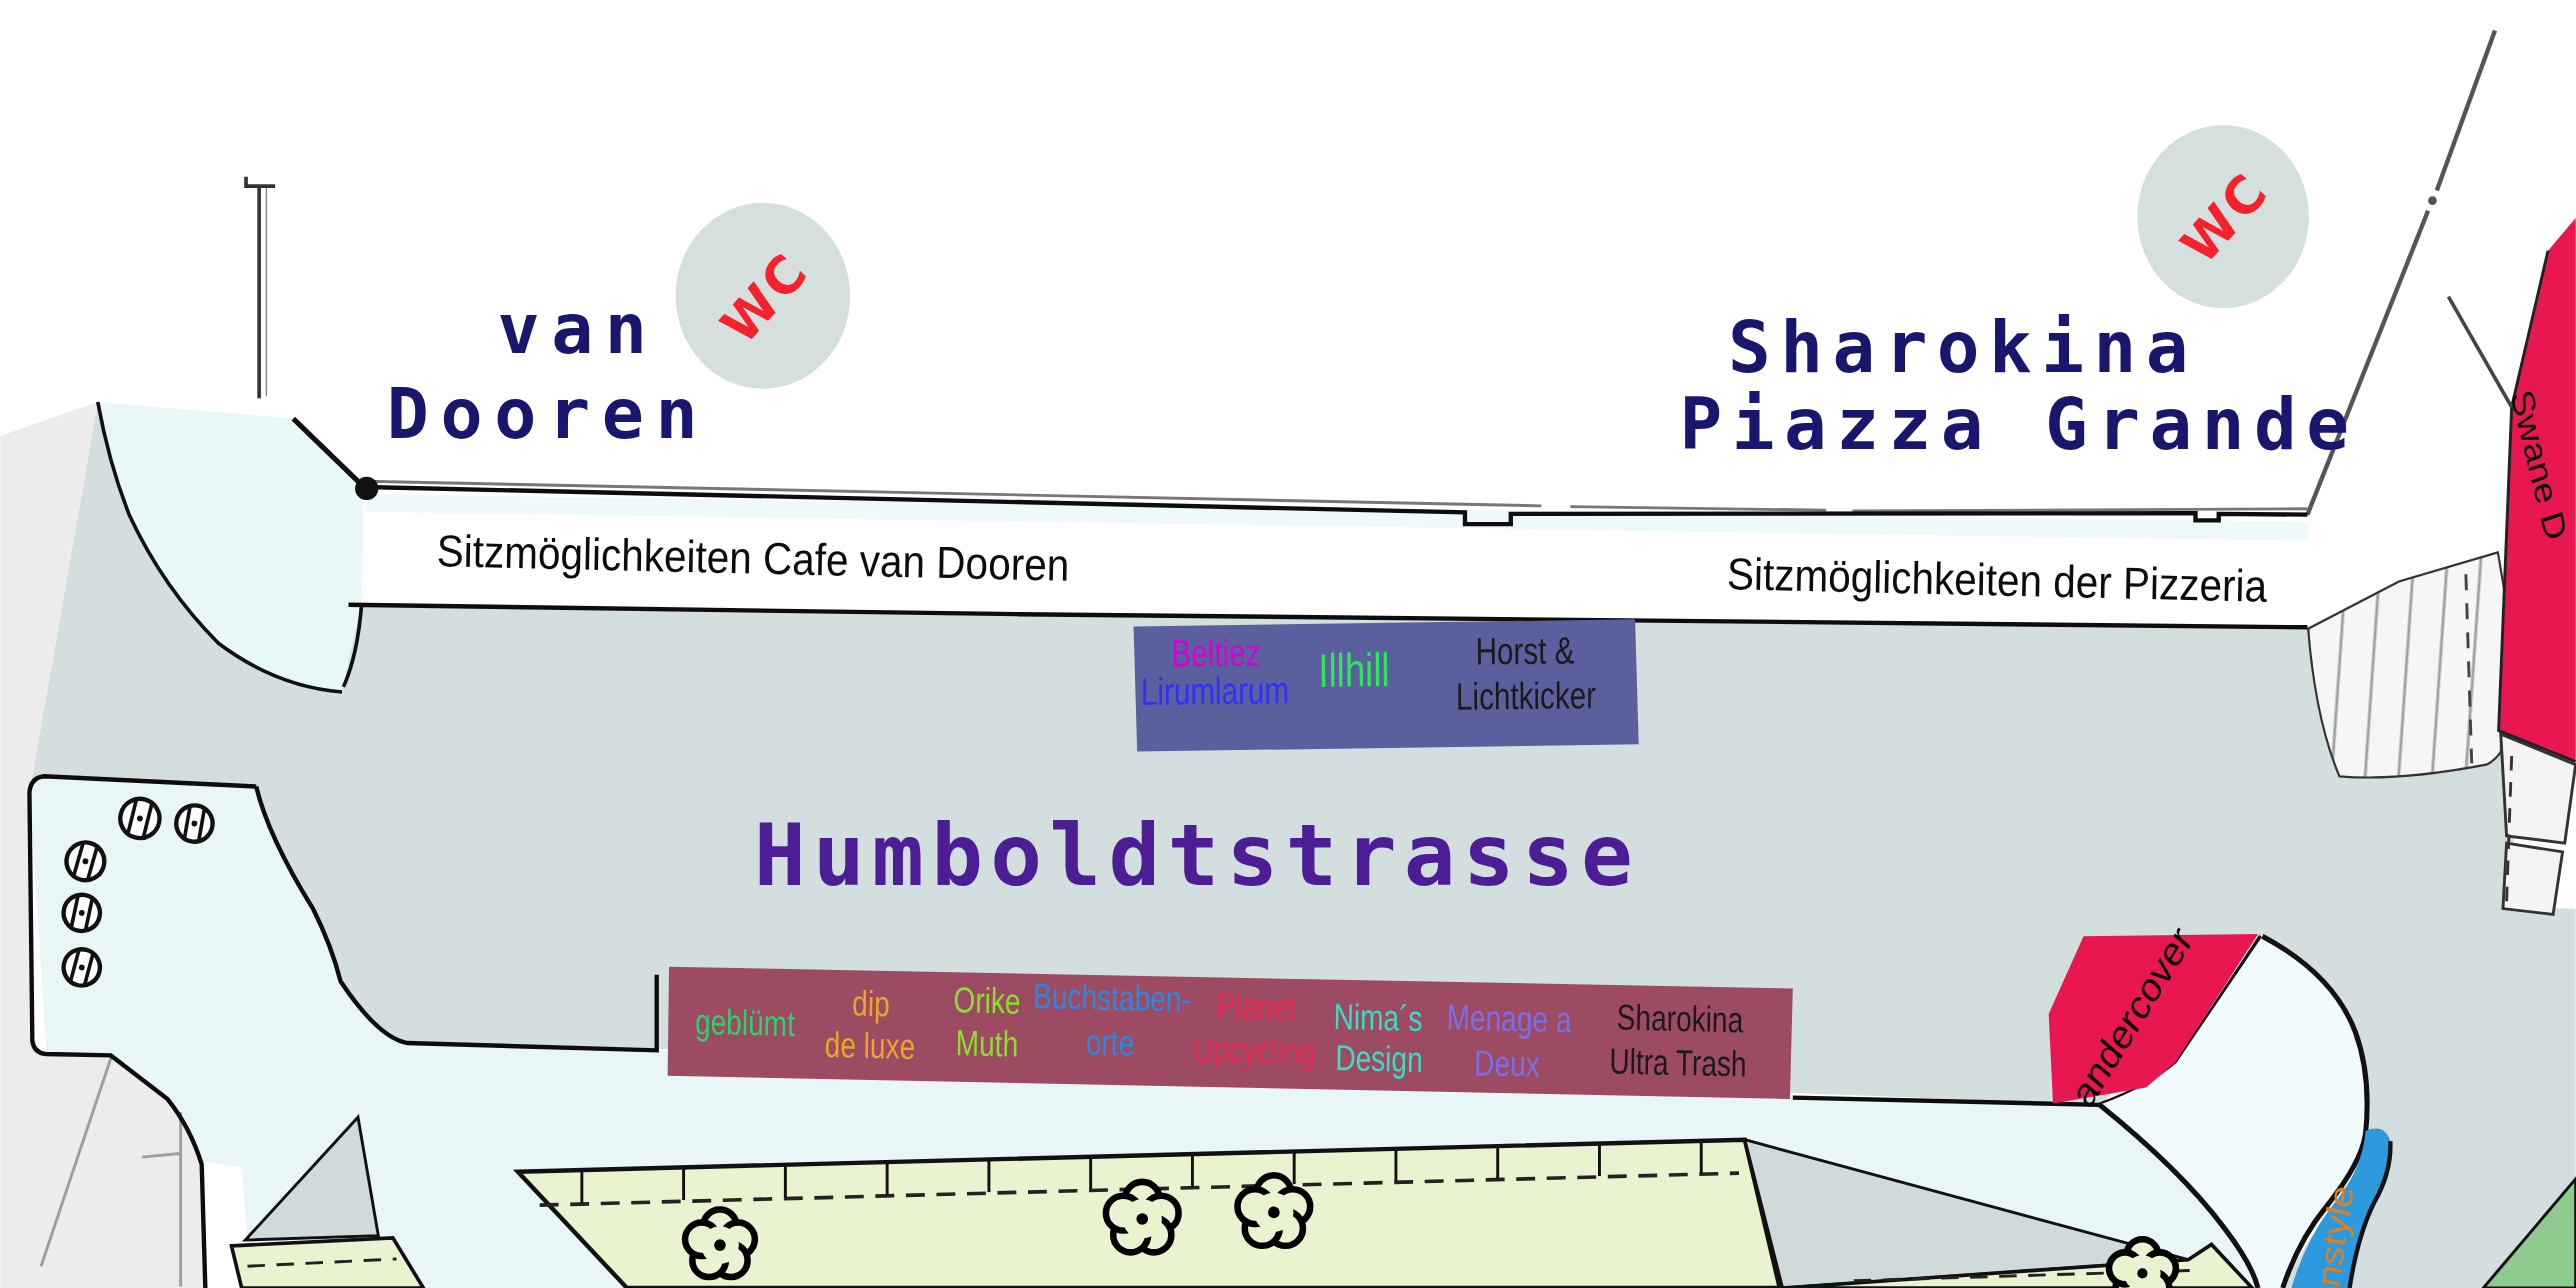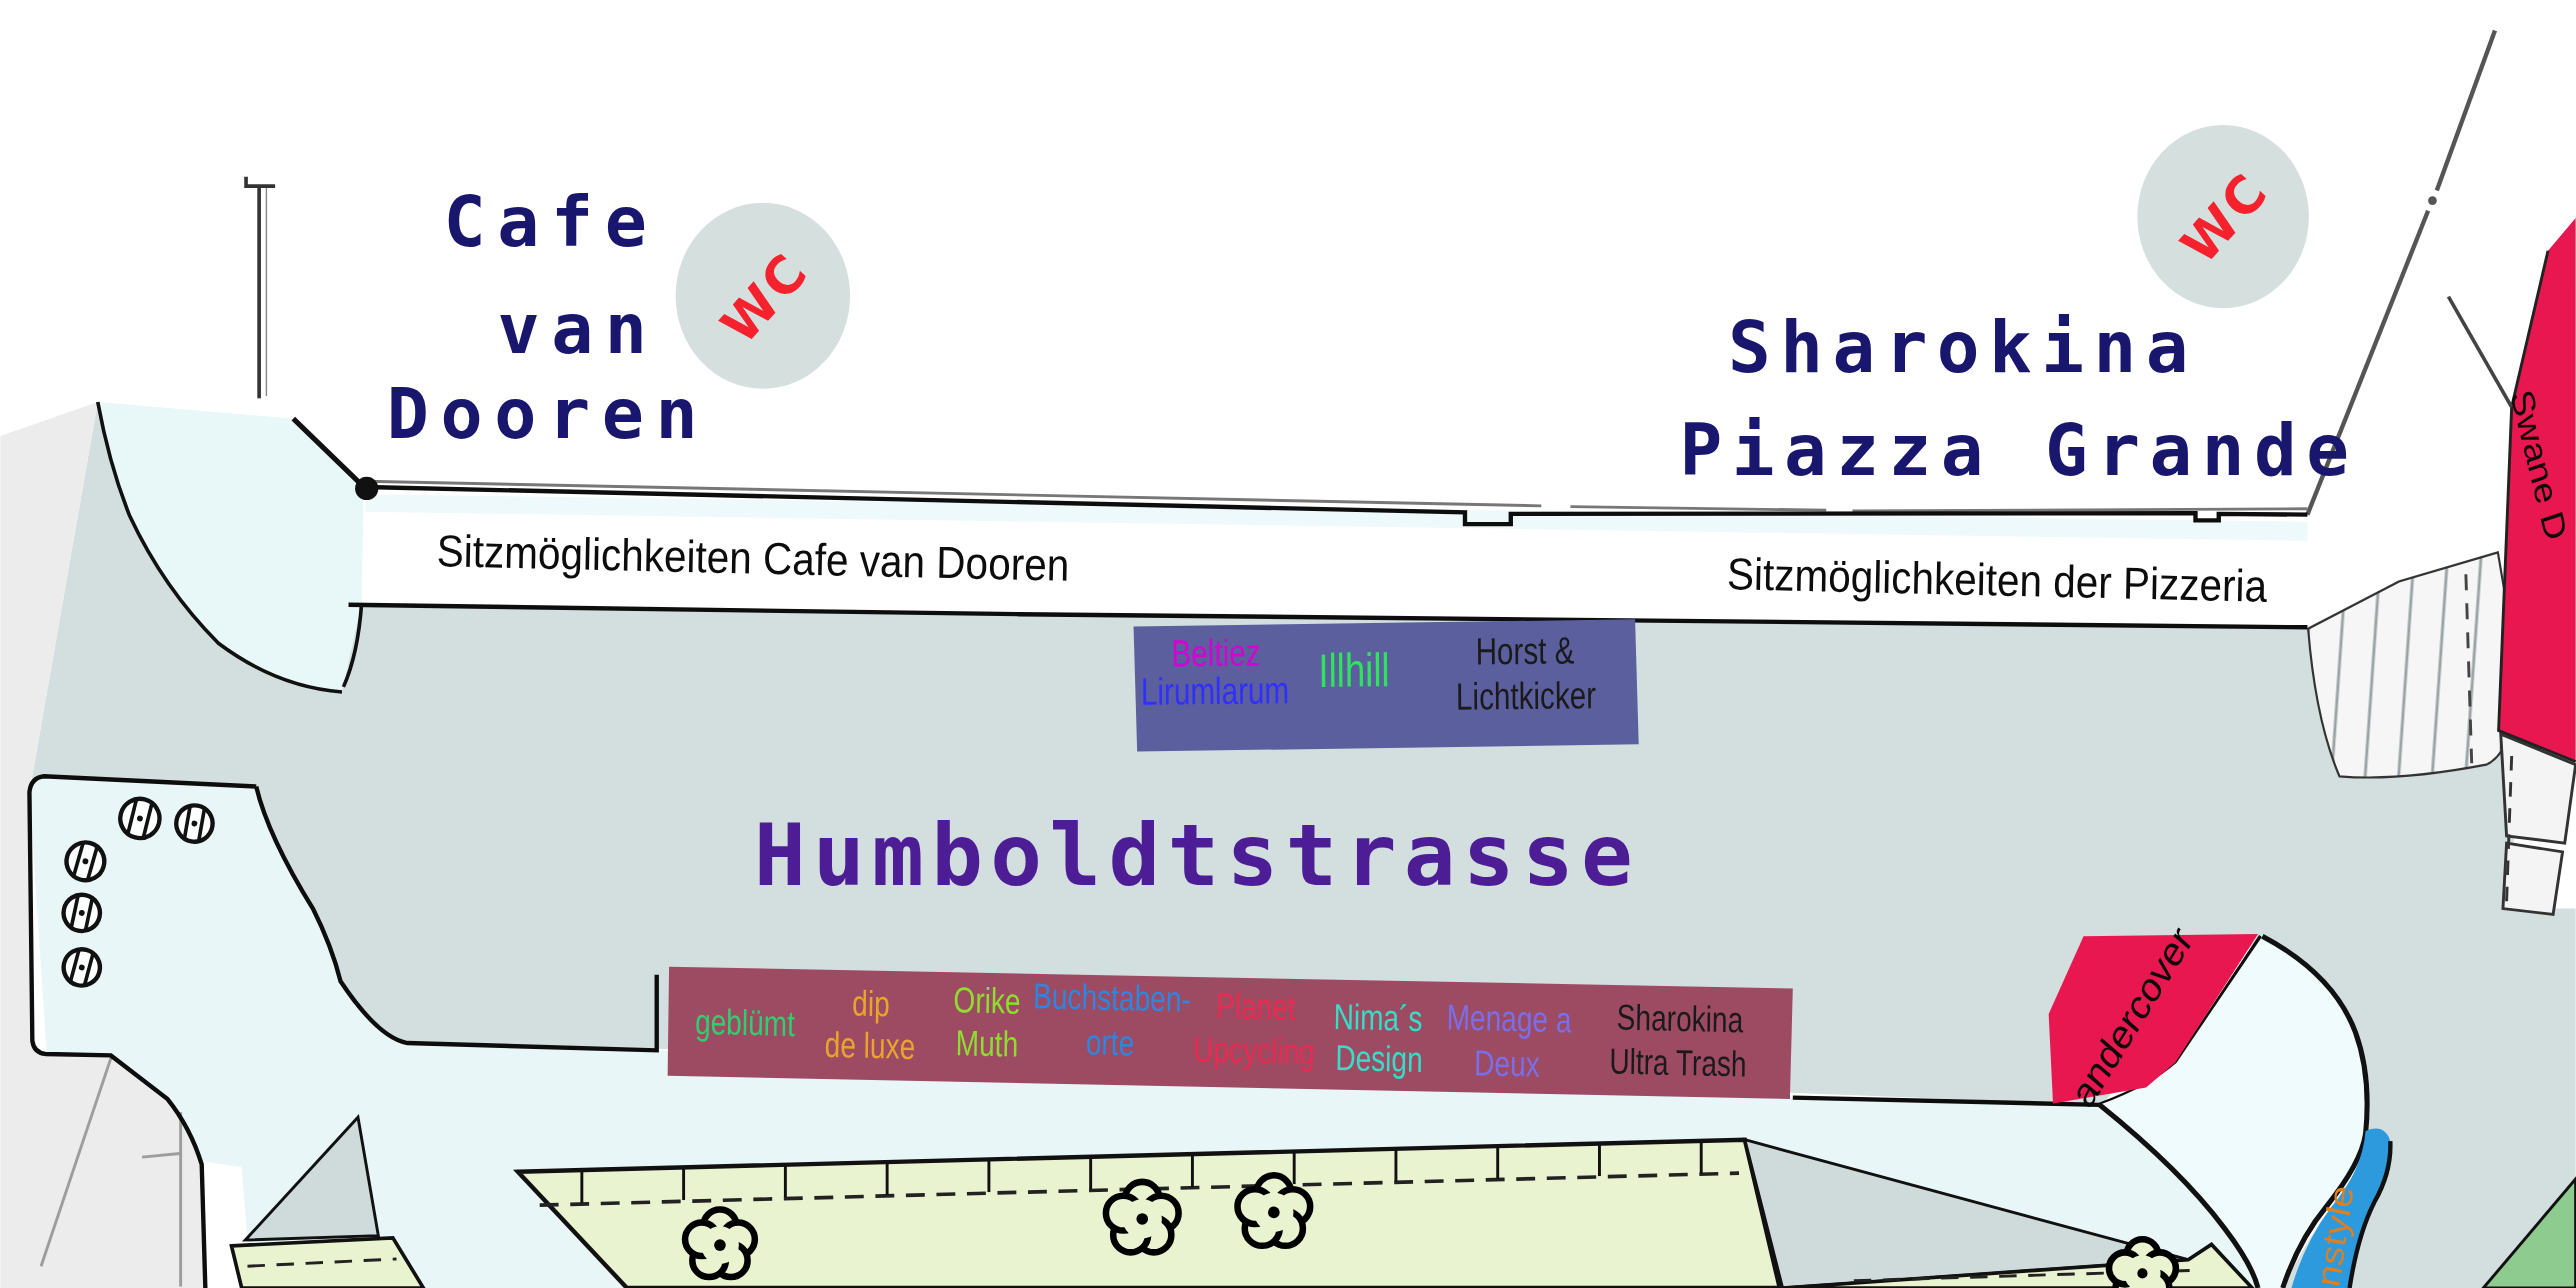--- a/index.html
+++ b/index.html
@@ -194,26 +194,25 @@
           <circle cx="24" cy="-7" r="22"></circle>
           <circle cx="15" cy="20" r="22"></circle>
           <circle cx="-15" cy="20" r="22"></circle>
           <circle cx="-24" cy="-7" r="22"></circle>
     </g>
     <circle r="25" fill="#e9f3cf"></circle>
         <circle r="7" fill="#000"></circle>
   </g>
 </svg>
 
-<div class="lbl navy cafe" style="left:551px;top:222px;">Cafe</div>
 <div class="lbl navy cafe" style="left:554px;top:329px;margin-left:24px;">van</div>
 <div class="lbl navy cafe" style="left:548px;top:414px;text-align:center;">Dooren</div>
 
 <div class="lbl navy pizz" style="left:1963px;top:347px;">Sharokina</div>
-<div class="lbl navy pizz" style="left:2019px;top:450px;">Piazza Grande</div>
+<div class="lbl navy pizz" style="left:2019px;top:424px;">Piazza Grande</div>
 
 <div class="lbl wc" style="left:765px;top:298px;">WC</div>
 <div class="lbl wc" style="left:2225px;top:218px;">WC</div>
 
 <div class="lbl sitz" style="left:753px;top:558px;">Sitzmöglichkeiten Cafe van Dooren</div>
 <div class="lbl sitz" style="left:1997px;top:580px;">Sitzmöglichkeiten der Pizzeria</div>
 
 <div class="lbl street-name" style="left:1197px;top:855px;">Humboldtstrasse</div>
 
 <div class="lbl vendor-n" style="left: 1216px; top: 653px; color: rgb(212, 0, 212);">Beltiez</div>

